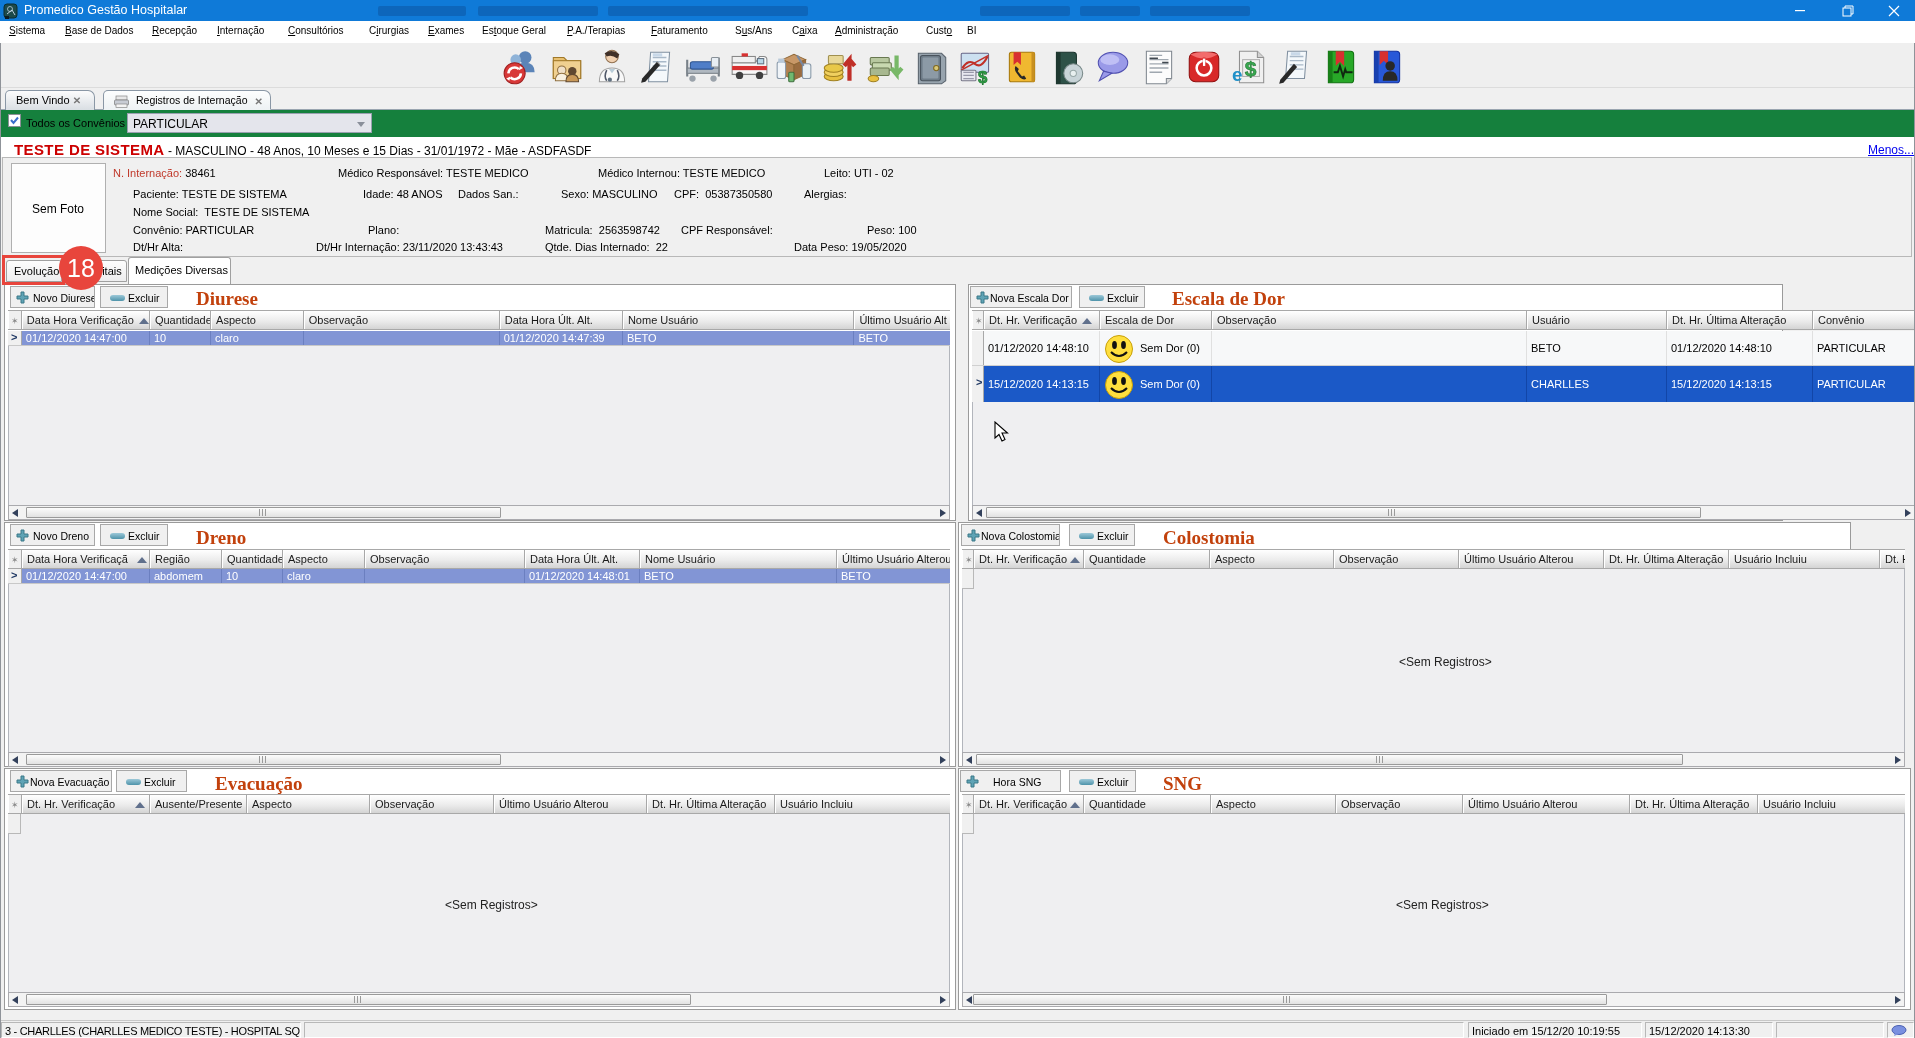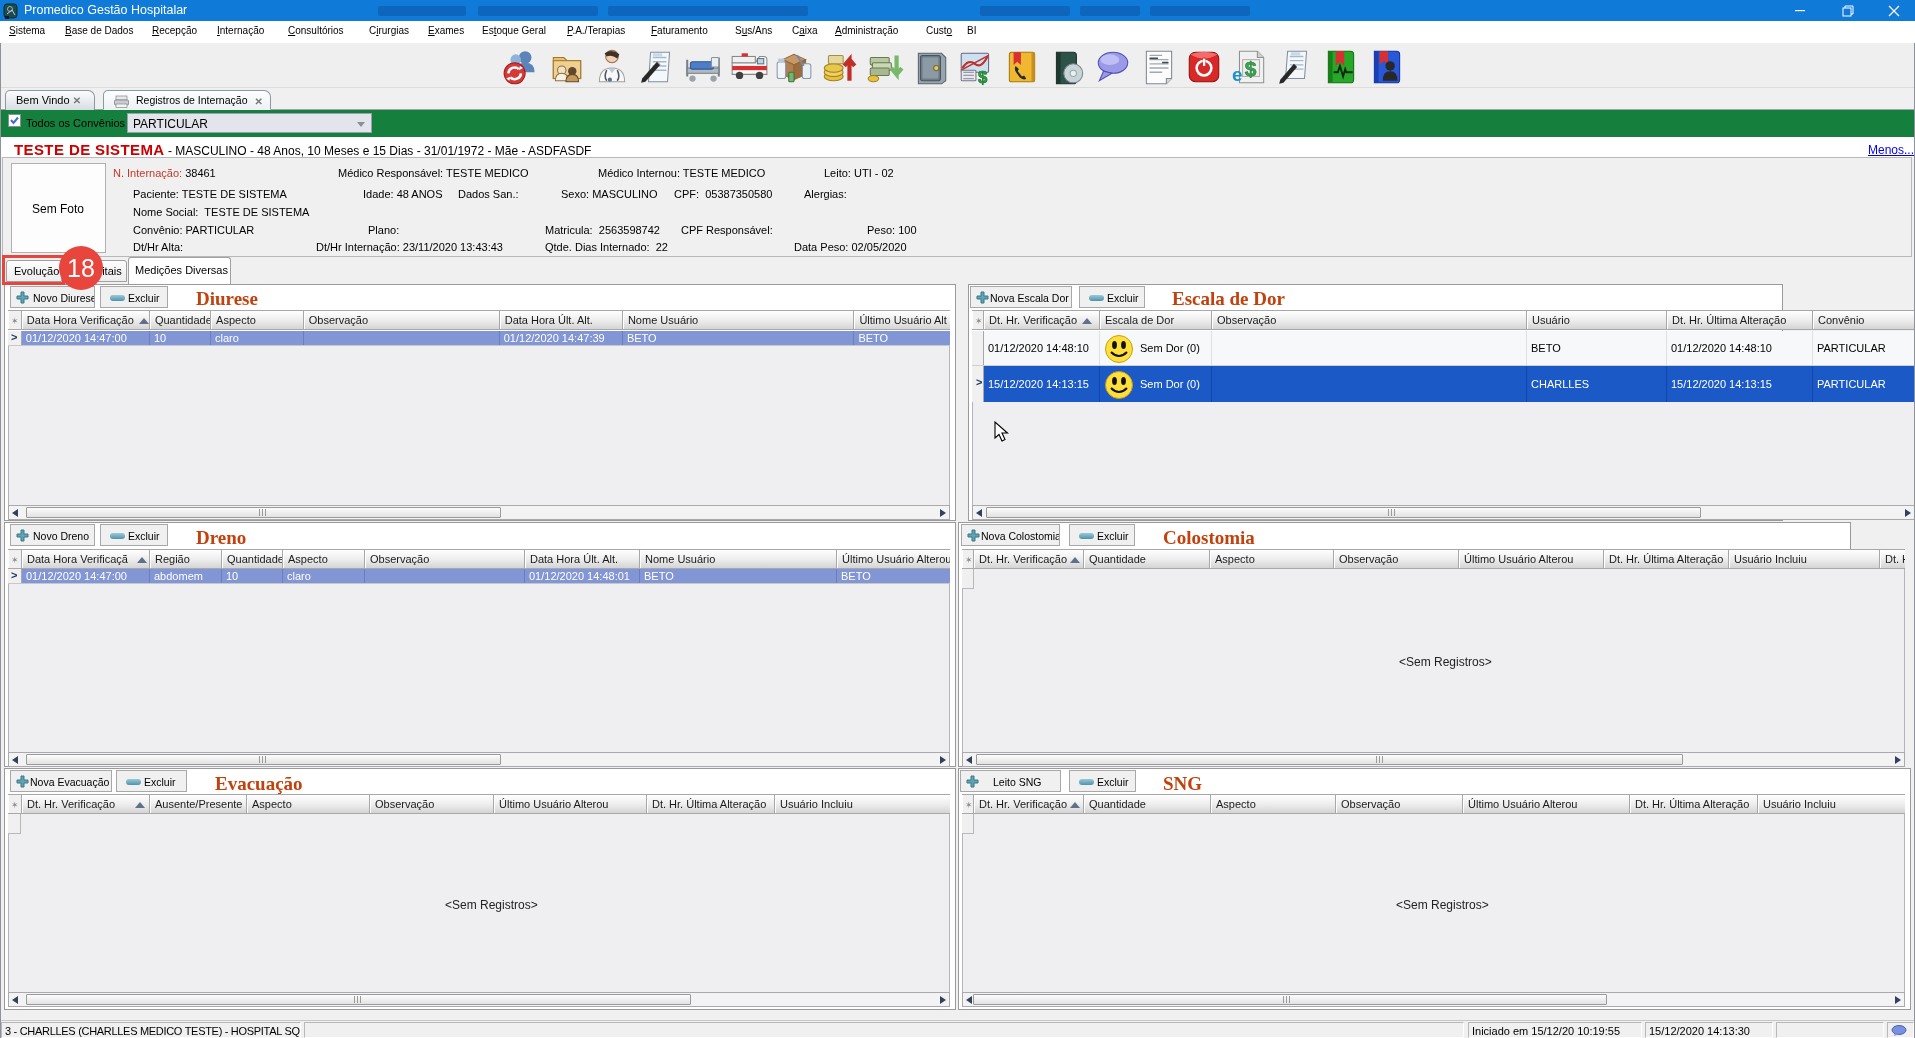--- a/index.html
+++ b/index.html
@@ -280,21 +280,21 @@
   <span class="abs pf" style="left:801px;top:30px">Alergias:</span>
   <span class="abs pf" style="left:130px;top:48px">Nome Social:&nbsp; TESTE DE SISTEMA</span>
   <span class="abs pf" style="left:130px;top:66px">Convênio: PARTICULAR</span>
   <span class="abs pf" style="left:365px;top:66px">Plano:</span>
   <span class="abs pf" style="left:542px;top:66px">Matricula:&nbsp; 2563598742</span>
   <span class="abs pf" style="left:678px;top:66px">CPF Responsável:</span>
   <span class="abs pf" style="left:864px;top:66px">Peso: 100</span>
   <span class="abs pf" style="left:130px;top:83px">Dt/Hr Alta:</span>
   <span class="abs pf" style="left:313px;top:83px">Dt/Hr Internação: 23/11/2020 13:43:43</span>
   <span class="abs pf" style="left:542px;top:83px">Qtde. Dias Internado:&nbsp; 22</span>
-  <span class="abs pf" style="left:791px;top:83px">Data Peso: 02/05/2020</span>
+  <span class="abs pf" style="left:791px;top:83px">Data Peso: 19/05/2020</span>
 </div>
 
 <div class="abs" style="left:0;top:257px;width:1915px;height:27px;background:#f0f0f0">
   <div class="abs" style="left:6px;top:3px;width:56px;height:22px;background:linear-gradient(#fdfdfd,#ededee);border:1px solid #a0a0a0;border-radius:3px 3px 0 0;padding:4px 0 0 7px;font-size:11px">Evolução</div>
   <div class="abs" style="left:64px;top:3px;width:63px;height:22px;background:linear-gradient(#fdfdfd,#ededee);border:1px solid #a0a0a0;border-radius:3px 3px 0 0;padding:4px 0 0 30px;font-size:11px">Vitais</div>
   <div class="abs" style="left:128px;top:0px;width:103px;height:27px;background:#fff;border:1px solid #a0a0a0;border-bottom:none;border-radius:3px 3px 0 0;padding:6px 0 0 6px;font-size:11px">Medições Diversas</div>
 </div>
 
 <div class="abs" style="left:2px;top:255px;width:63px;height:30px;border:3px solid #e8453c;z-index:50"></div>
 <div class="abs" style="left:59px;top:246px;width:44px;height:44px;border-radius:50%;background:#e8453c;z-index:51;color:#fff;font-size:25px;text-align:center;line-height:44px">18</div>
@@ -508,21 +508,21 @@
         <span class="th" style="left:17px;width:665px"></span>
         <span class="gr" style="left:345px"></span>
       </div>
 </div>
 
 <div class="panel" style="left:958px;top:768px;width:953px;height:242px">
   <div class="btn" style="left:1px;top:1px;width:101px">
         <svg class="newsvg" width="15" height="14" viewBox="0 0 15 14">
           <path d="M2 5 h4 V1 h3 v4 h4 v3 h-4 v4 H6 V8 H2z" fill="#5fa3b5" stroke="#3a7888" stroke-width="1"></path>
         </svg>
-        <span style="position:absolute;left:32px;top:5px">Leito SNG</span>
+        <span style="position:absolute;left:32px;top:5px">Hora SNG</span>
       </div>
   <div class="btn" style="left:110px;top:1px;width:67px">
         <span class="delico"></span>
         <span style="position:absolute;left:27px;top:5px">Excluir</span>
       </div>
   <div class="gtitle" style="left:204px;top:4px">SNG</div>
   <div class="ghead" style="left:3px;top:25px;width:943px">
     <div class="hc ind" style="width:12px;padding-left:2px"><span style="color:#888;font-size:9px">✶</span></div>
     <div class="hc" style="width:110px">Dt. Hr. Verificação <span class="sorta" style="position:static;display:inline-block;margin-left:0"></span></div>
     <div class="hc" style="width:127px">Quantidade</div>

